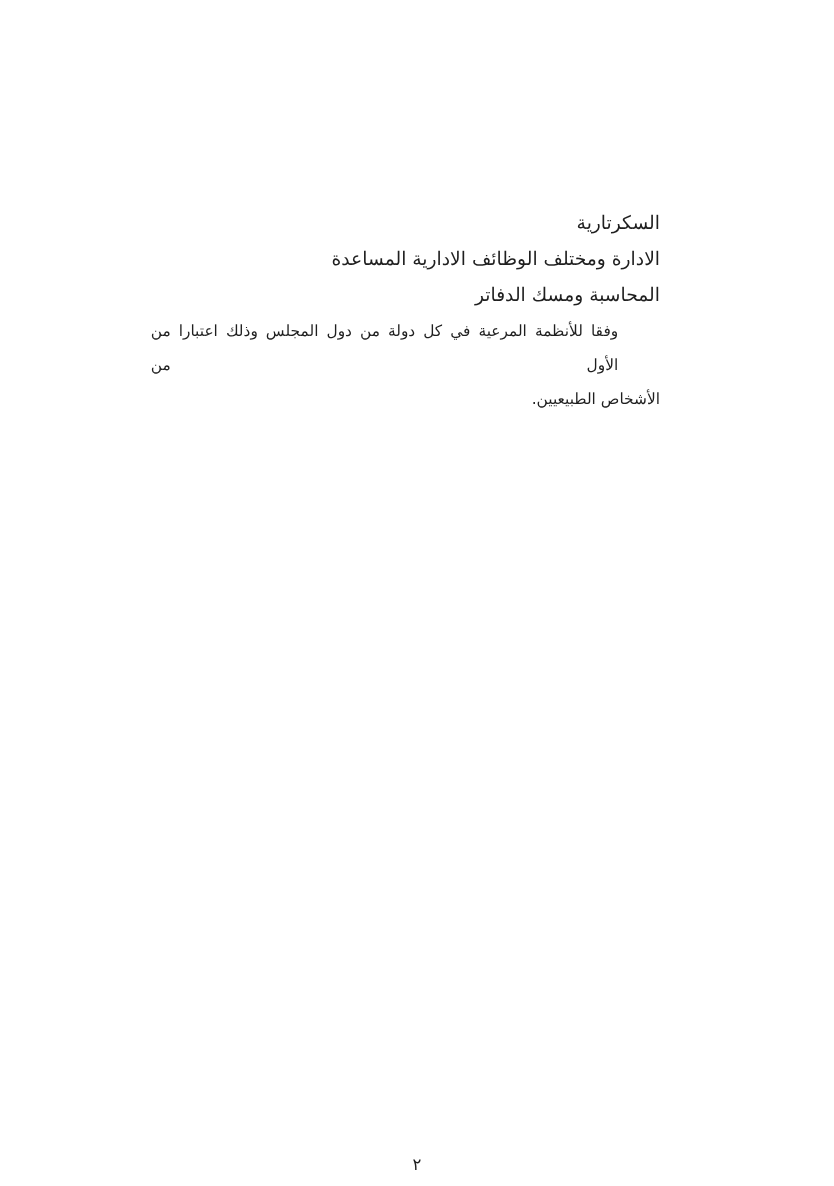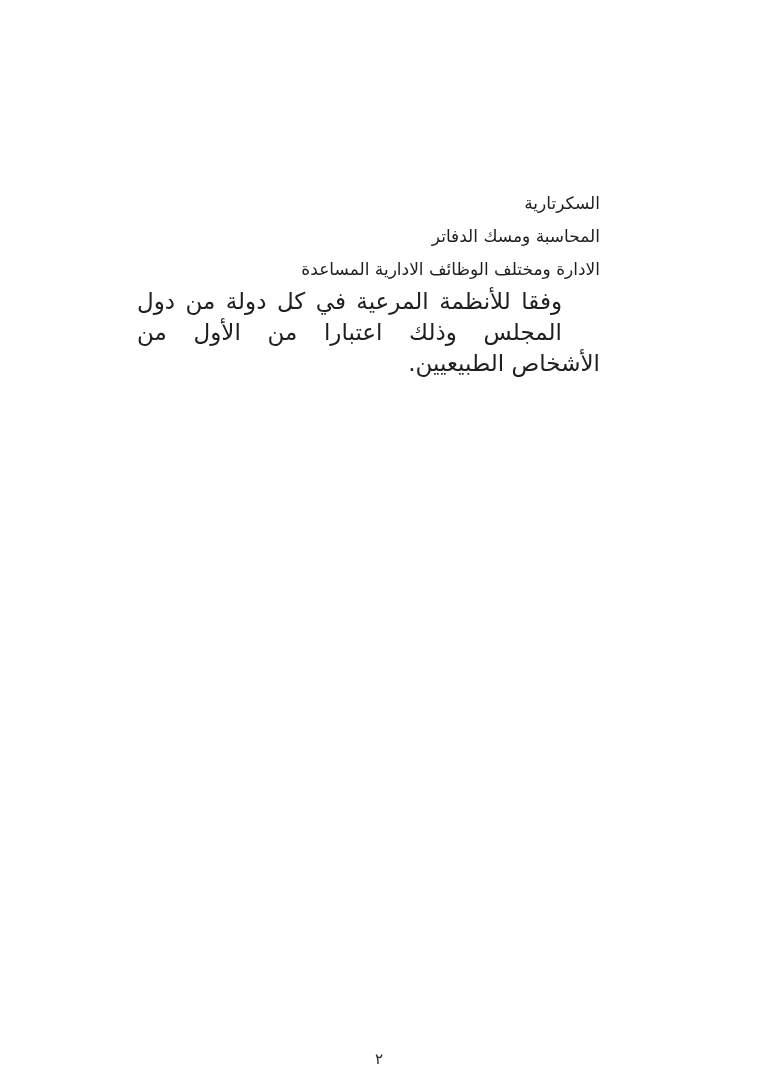--- a/index.html
+++ b/index.html
@@ -25,21 +25,21 @@
     direction: rtl;
     unicode-bidi: embed;
   }
   .header-line {
     font-size: 17px;
     line-height: 33px;
     text-align: right;
     white-space: nowrap;
   }
   .para-line {
-    font-size: 23px;
+    font-size: 14px;
     line-height: 31px;
     text-align: justify;
     text-align-last: justify;
   }
   .para-line.first {
     padding-right: 38px;
   }
   .para-line.last {
     text-align: left;
     text-align-last: right;
@@ -58,23 +58,23 @@
 </head>
 <body>
 
 <div class="page">
 
   <div class="text-block">
 
     <div class="header-line">السكرتارية</div>
 
 
+    <div class="header-line">الادارة ومختلف الوظائف الادارية المساعدة</div>
+
     <div class="header-line">المحاسبة ومسك الدفاتر</div>
-
-    <div class="header-line">الادارة ومختلف الوظائف الادارية المساعدة</div>
 
     <div class="para-line first">وفقا للأنظمة المرعية في كل دولة من دول المجلس وذلك اعتبارا من الأول من</div>
 
 
 
     <div class="para-line last">الأشخاص الطبيعيين.</div>
 
   </div>
 
   <div class="page-number">٢</div>

